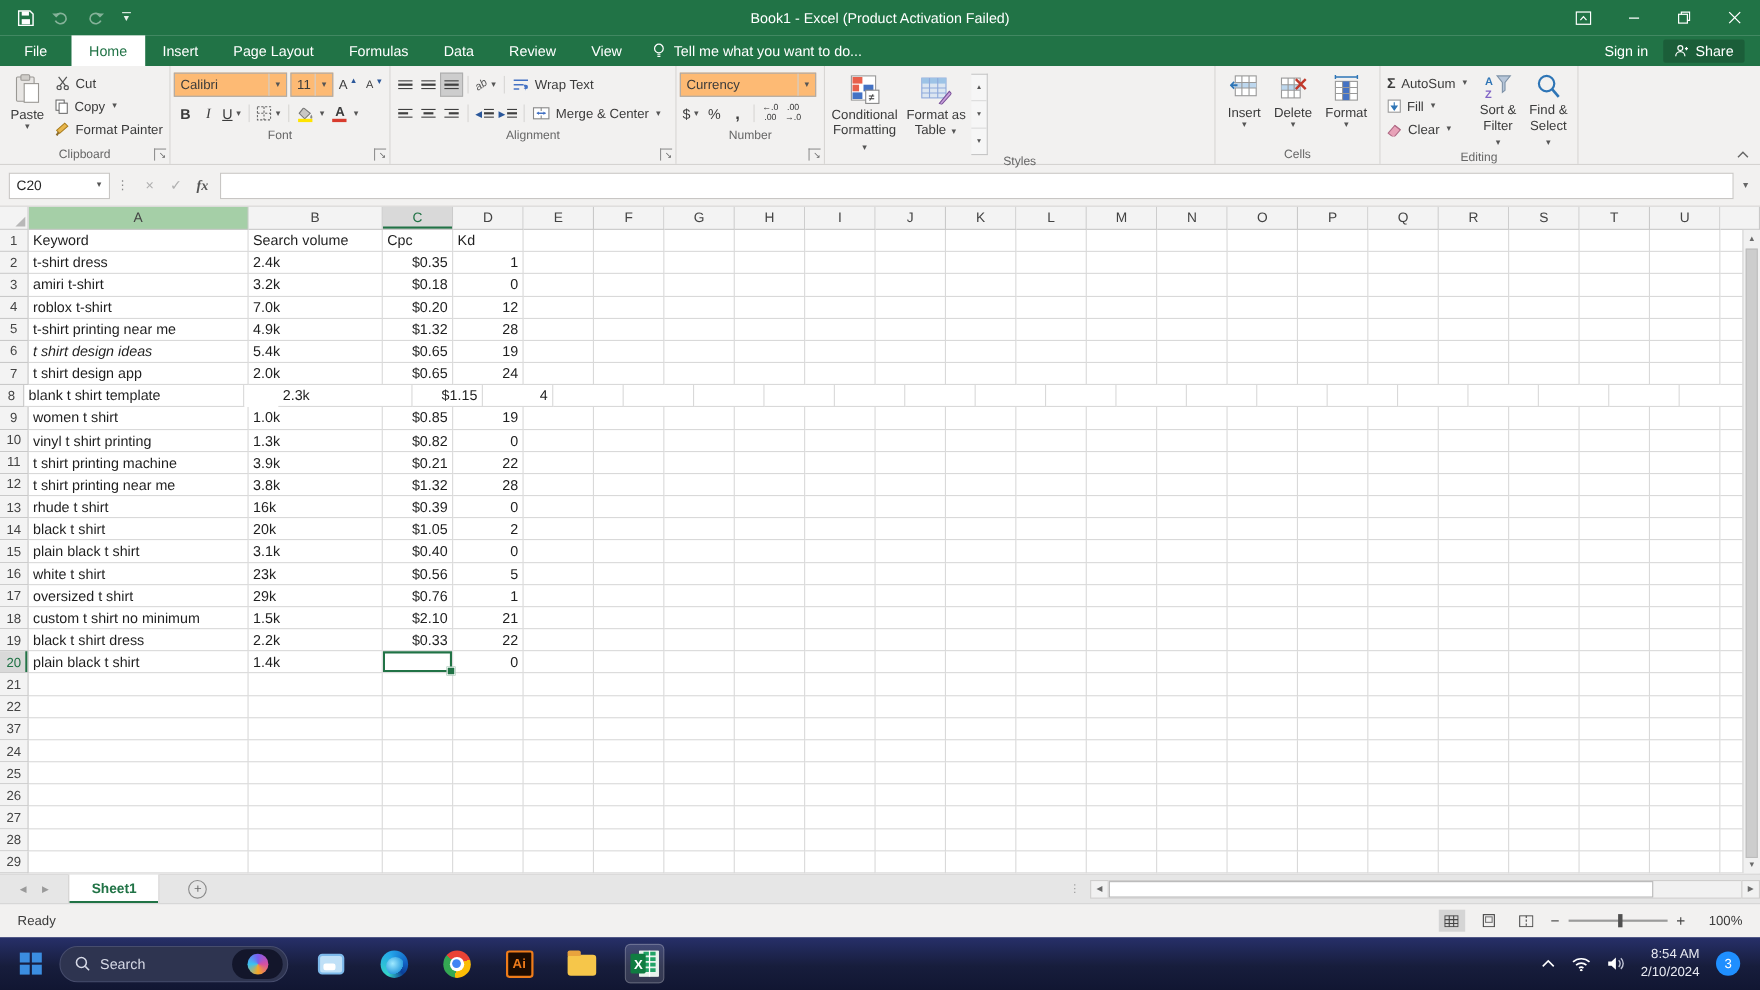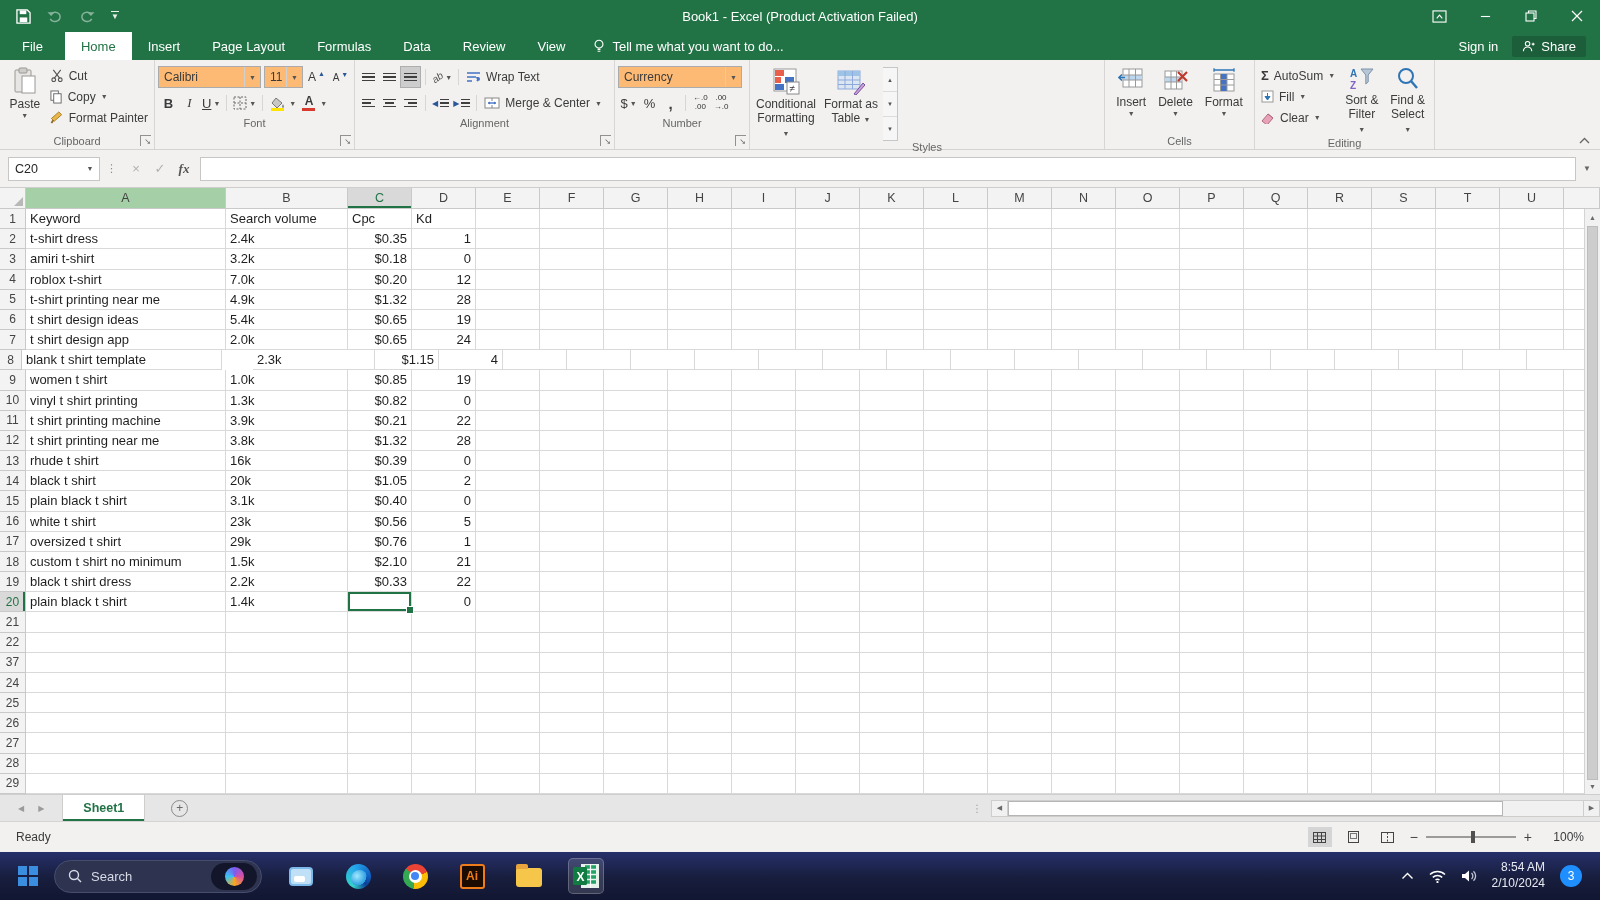--- a/index.html
+++ b/index.html
@@ -800,21 +800,21 @@
           <div class="cell num" style="width: 64px; flex: 0 0 64px;"></div>
           <div class="cell num" style="width: 64px; flex: 0 0 64px;"></div>
           <div class="cell num" style="width: 64px; flex: 0 0 64px;"></div>
           <div class="cell num" style="width: 64px; flex: 0 0 64px;"></div>
           <div class="cell num" style="width: 64px; flex: 0 0 64px;"></div>
           <div class="cell num" style="width: 64px; flex: 0 0 64px;"></div>
           <div class="cell filler"></div>
         </div>
         <div class="grow">
           <div class="rowh">6</div>
-          <div class="cell" style="width: 200px; flex: 0 0 200px;">t shirt design ideas</div>
+          <div class="cell" style="width: 200px; flex: 0 0 200px; font-style: italic;">t shirt design ideas</div>
           <div class="cell" style="width: 122px; flex: 0 0 122px;">5.4k</div>
           <div class="cell num" style="width: 64px; flex: 0 0 64px;">$0.65</div>
           <div class="cell num" style="width: 64px; flex: 0 0 64px;">19</div>
           <div class="cell num" style="width: 64px; flex: 0 0 64px;"></div>
           <div class="cell num" style="width: 64px; flex: 0 0 64px;"></div>
           <div class="cell num" style="width: 64px; flex: 0 0 64px;"></div>
           <div class="cell num" style="width: 64px; flex: 0 0 64px;"></div>
           <div class="cell num" style="width: 64px; flex: 0 0 64px;"></div>
           <div class="cell num" style="width: 64px; flex: 0 0 64px;"></div>
           <div class="cell num" style="width: 64px; flex: 0 0 64px;"></div>

